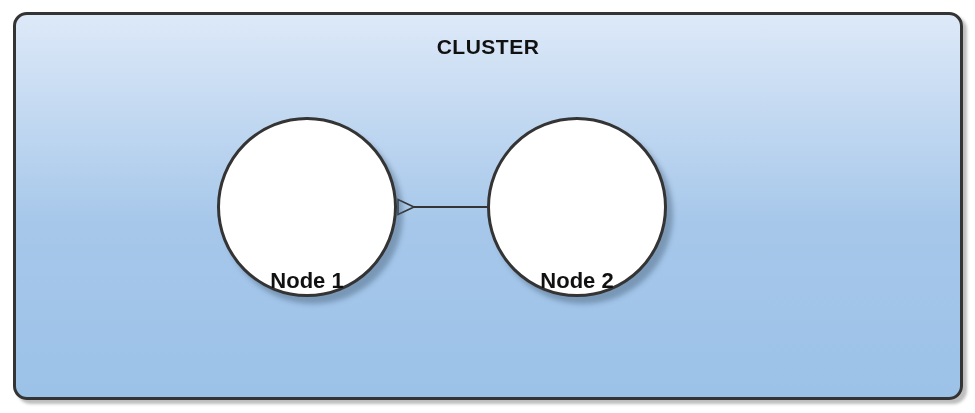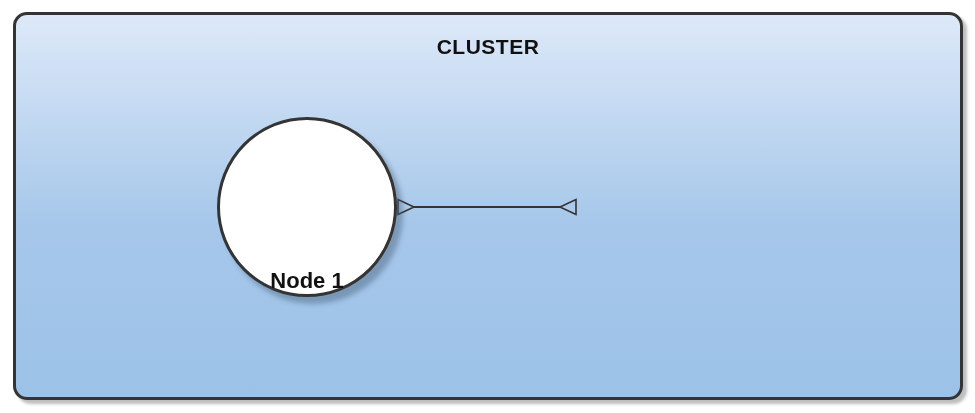--- a/index.html
+++ b/index.html
@@ -96,14 +96,17 @@
   <svg class="edge-svg" viewBox="0 0 975 413" xmlns="http://www.w3.org/2000/svg">
     <line x1="414" y1="207" x2="560" y2="207"></line>
     <polygon points="398,199.5 398,214.5 414,207"></polygon>
     <polygon points="576,199.5 576,214.5 560,207"></polygon>
   </svg>
 
   <div class="node node1">
     <span class="node-label">Node 1</span>
   </div>
 
+  <div class="node node2">
+    <span class="node-label">Node 2</span>
+  </div>
 
 </div>
 
 </body></html>

